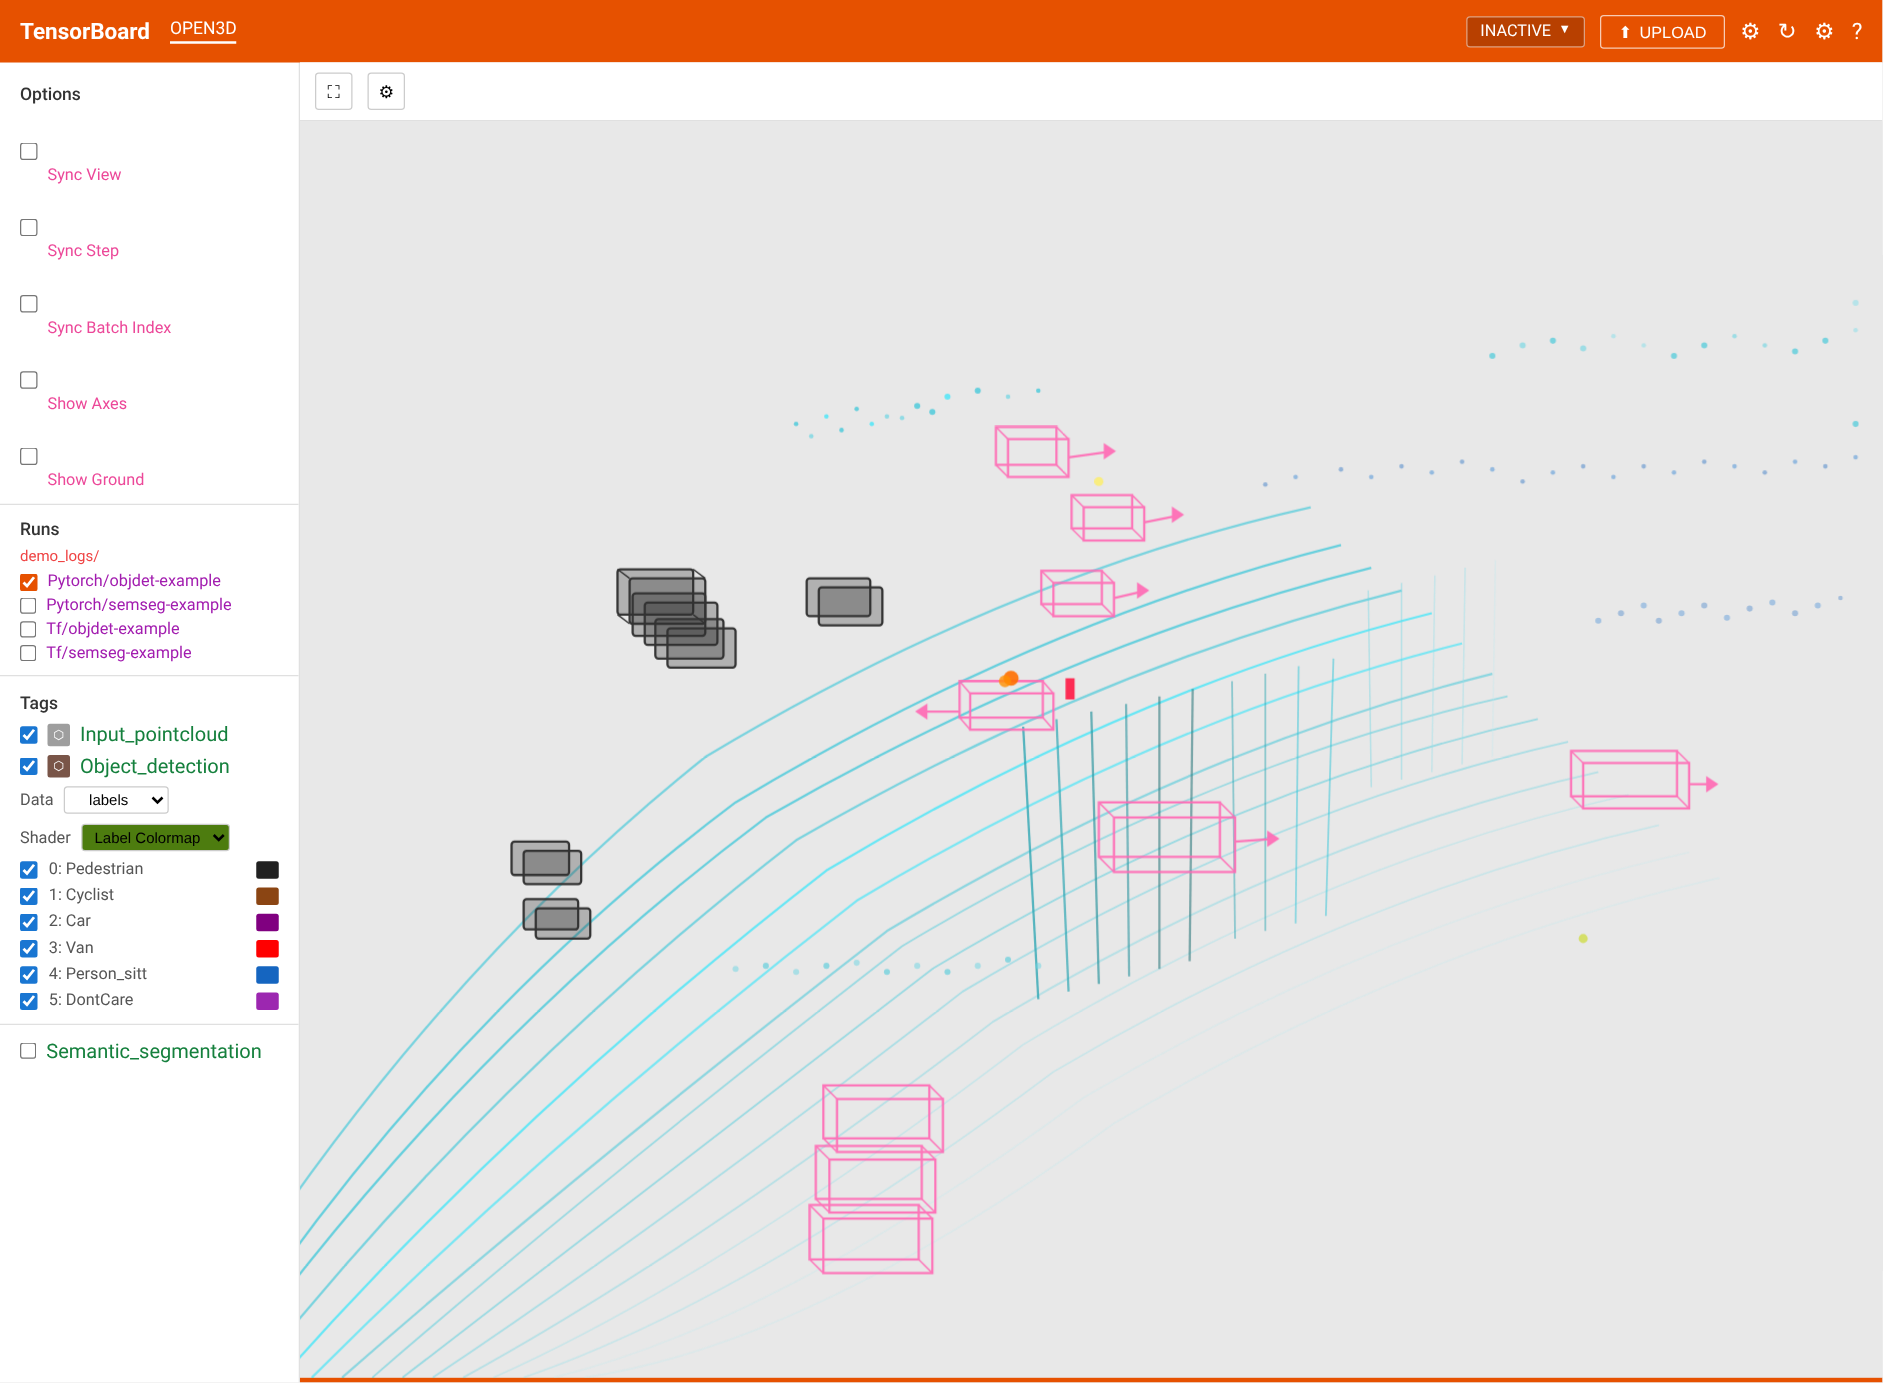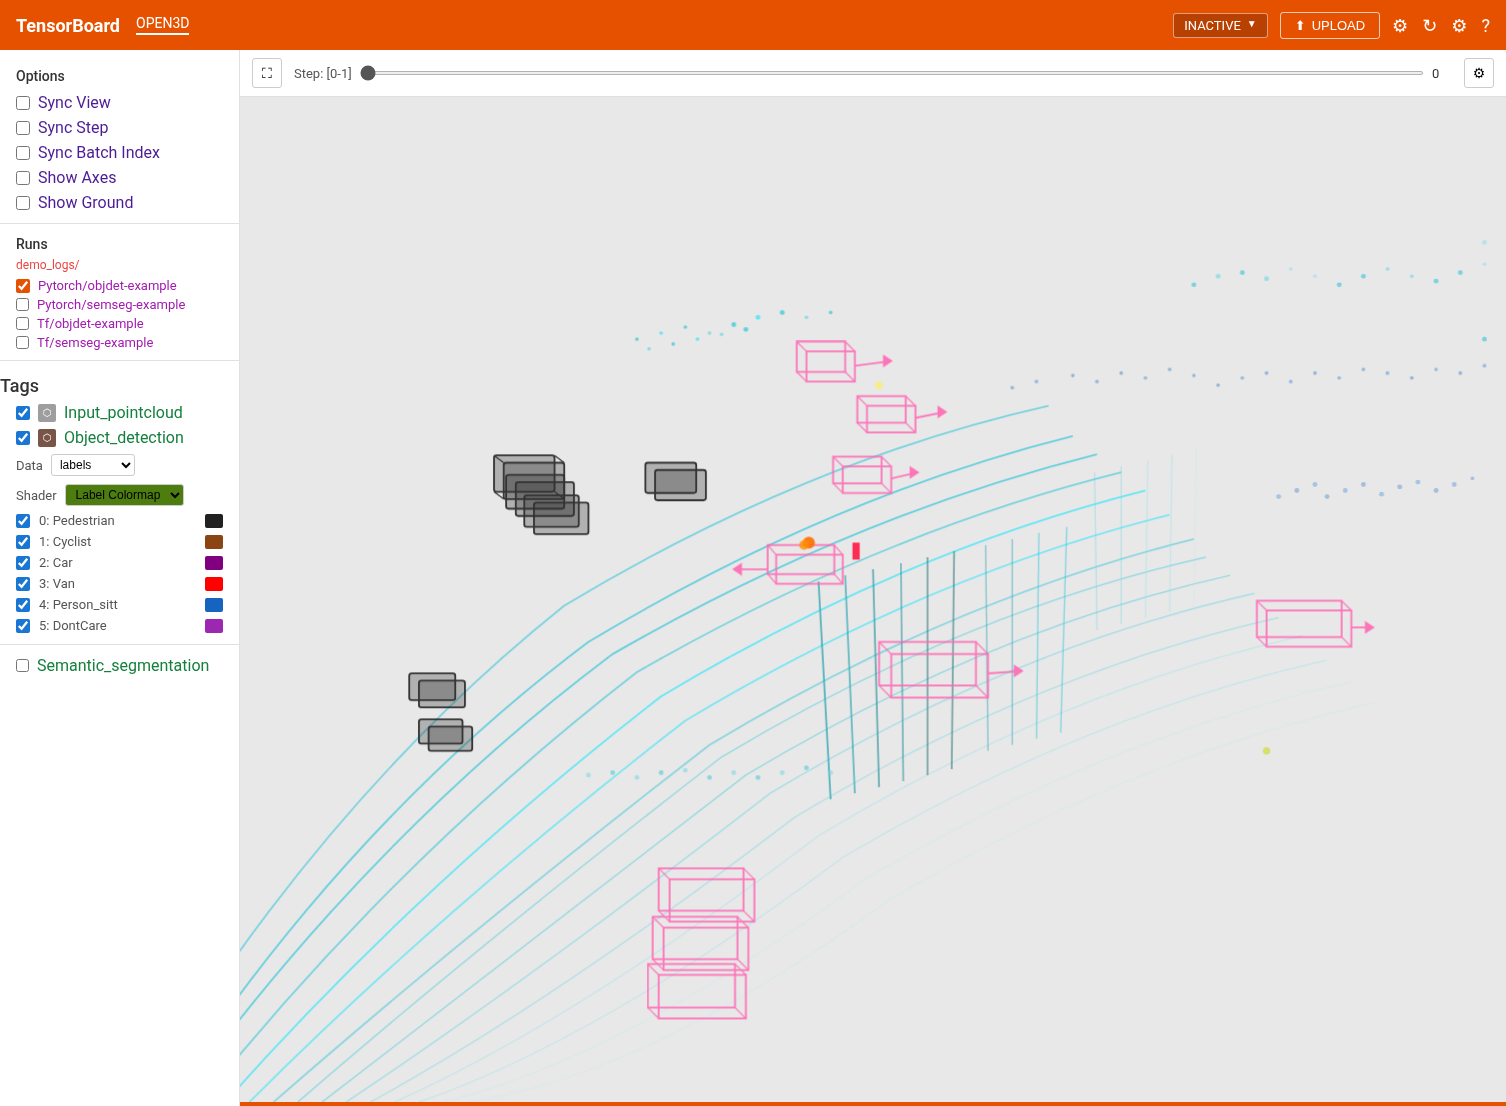--- a/index.html
+++ b/index.html
@@ -95,43 +95,44 @@
       padding: 3px 16px;
       gap: 8px;
       color: #333;
     }
     .option-row input[type="checkbox"] {
       width: 14px;
       height: 14px;
       cursor: pointer;
     }
     .option-row label {
-      font-size: 16px;
-      color: #4c1d95;
-      cursor: pointer;
+      font-size: 13px;
+      color: #ec4899;
+      cursor: pointer;
+      margin-top: 40px;
     }
     .divider { height: 1px; background: #e0e0e0; margin: 8px 0; }
     .runs-header { padding: 4px 16px; }
     .demo-logs {
       font-size: 12px;
       color: #ef4444;
       padding: 2px 16px 4px;
     }
     .run-item {
       display: flex;
       align-items: center;
       padding: 2px 16px;
       gap: 8px;
     }
     .run-checkbox-orange {
       width: 14px; height: 14px;
       accent-color: #E65100;
     }
     .run-label { font-size: 13px; color: #a21caf; }
-    .tags-header { padding: 6px 0 4px; font-weight: 500; font-size: 18px; color: #333; }
+    .tags-header { padding: 6px 16px 4px; font-weight: 500; font-size: 14px; color: #333; }
     .tag-item {
       display: flex;
       align-items: center;
       padding: 3px 16px;
       gap: 8px;
     }
     .tag-checkbox { width: 14px; height: 14px; accent-color: #1976d2; }
     .tag-icon {
       width: 18px; height: 18px;
       background: #9e9e9e;
@@ -147,20 +148,21 @@
       gap: 8px;
     }
     .data-label { font-size: 13px; color: #555; }
     .data-select {
       font-size: 12px;
       border: 1px solid #ccc;
       border-radius: 3px;
       padding: 2px 4px;
       background: white;
       cursor: pointer;
+      text-align: center;
     }
     .shader-row {
       display: flex;
       align-items: center;
       padding: 4px 16px;
       gap: 8px;
     }
     .shader-label { font-size: 13px; color: #555; }
     .shader-select {
       font-size: 12px;
@@ -403,25 +405,20 @@
     <div class="tag-item">
       <input type="checkbox" style="">
       <span class="tag-label">Semantic_segmentation</span>
     </div>
   </div>
 
   <div class="content">
 
     <div class="toolbar">
       <button class="expand-btn">⛶</button>
-      <div class="step-control">
-        <span class="step-label">Step: [0-1]</span>
-        <input type="range" min="0" max="1" value="0" class="step-slider" style="">
-        <span class="step-value">0</span>
-      </div>
       <button class="settings-btn">⚙</button>
     </div>
 
     <div class="view-3d">
       <svg class="viz-svg" viewBox="0 0 1270 830" preserveAspectRatio="xMidYMid slice" xmlns="http://www.w3.org/2000/svg">
 
         <rect width="1270" height="830" fill="#e8e8e8"></rect>
 
         <g opacity="0.8">
 

